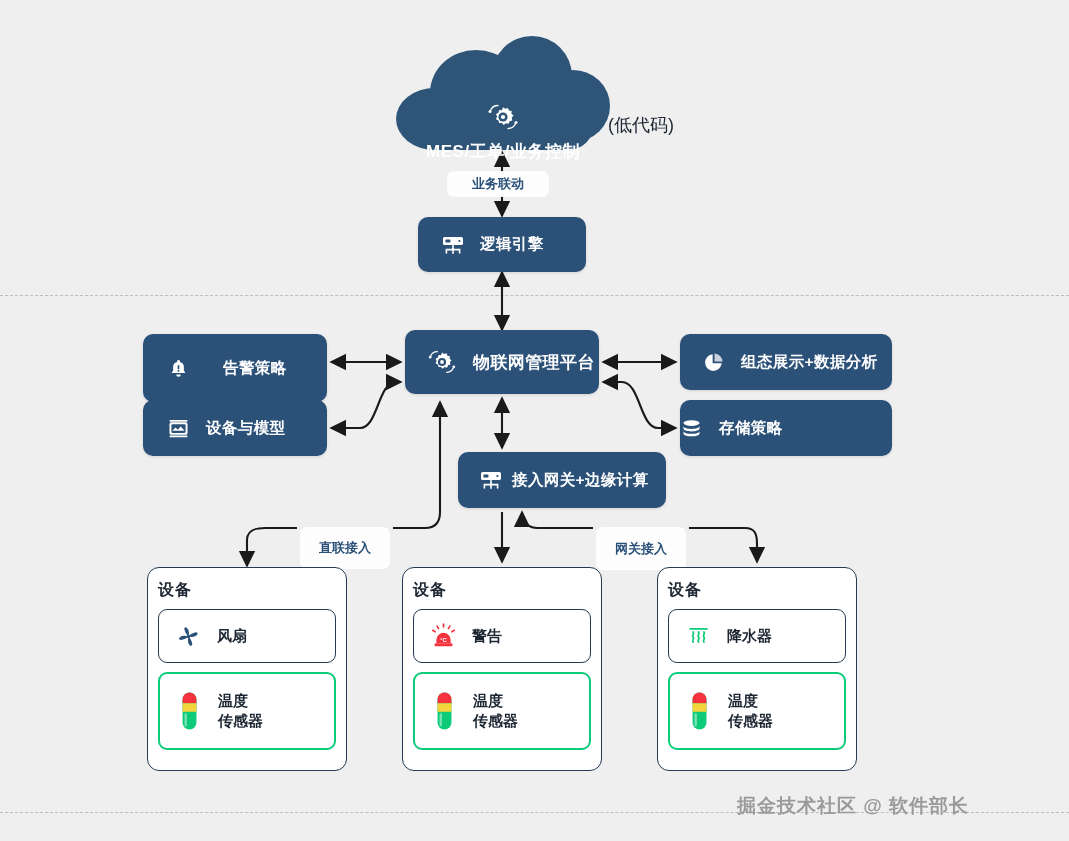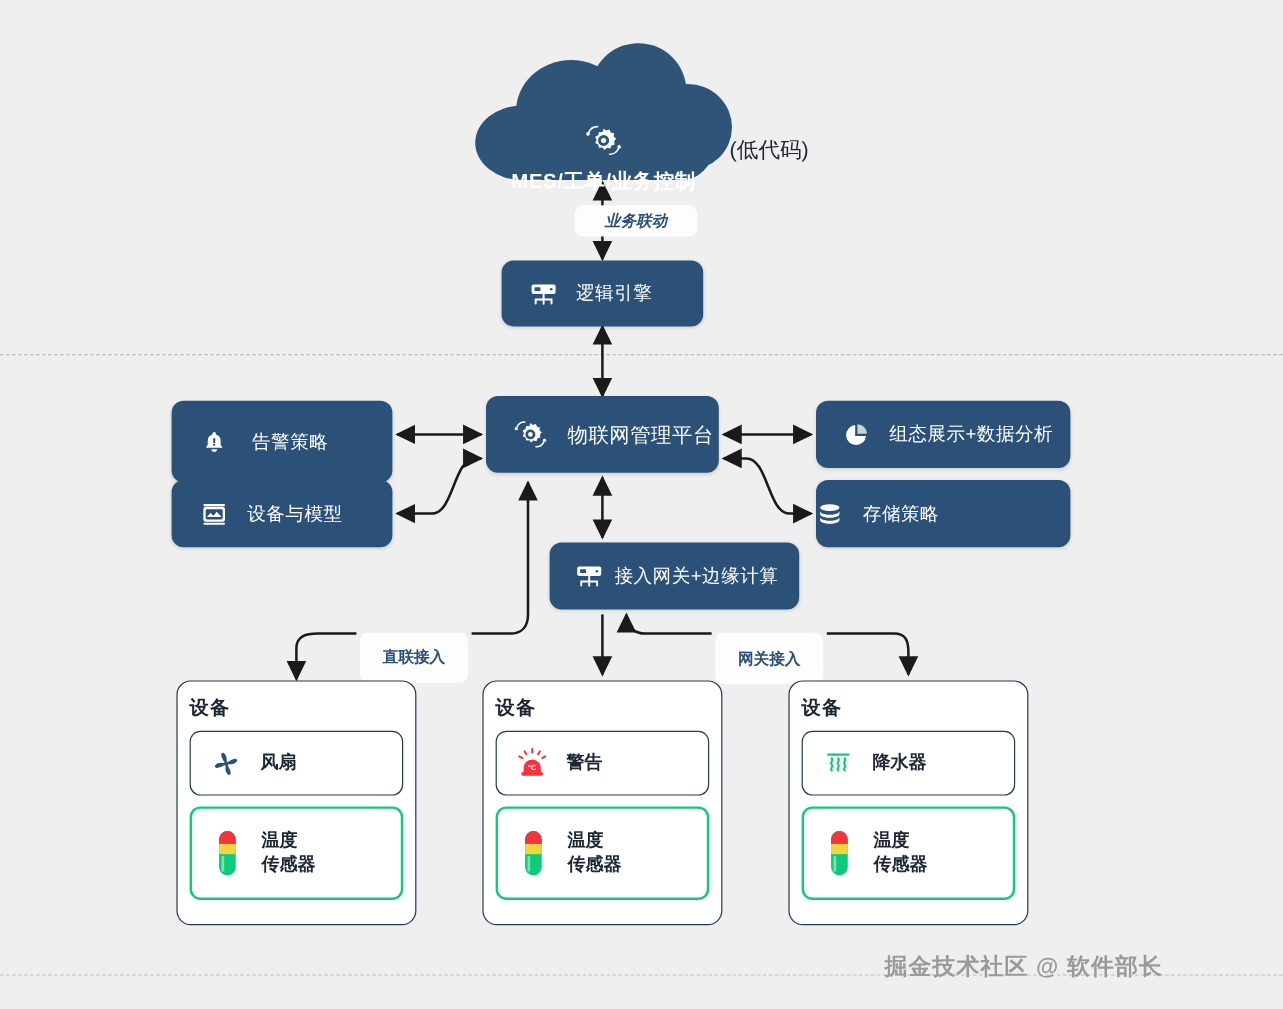--- a/index.html
+++ b/index.html
@@ -40,39 +40,39 @@
     font-size:18px; font-weight:400; color:#1d2733; white-space:nowrap;
   }
 
   
   .nbox {
     position:absolute; background:#2c5179; border-radius:10px;
     display:flex; align-items:center; color:#fff;
     box-shadow:0 1px 3px rgba(0,0,0,.12);
   }
   .nbox .bicon { flex:0 0 auto; display:flex; align-items:center; justify-content:center; }
-  .nbox .blabel { font-size:15.5px; font-weight:400; letter-spacing:.4px; white-space:nowrap; }
+  .nbox .blabel { font-size:15.5px; font-weight:700; letter-spacing:.4px; white-space:nowrap; }
 
   #box-logic    { left:418px; top:217px; width:168px; height:55px; padding-left:22px; gap:14px; }
   #box-platform { left:405px; top:330px; width:194px; height:64px; padding-left:20px; gap:14px; }
   #box-platform .blabel { font-size:17px; }
-  #box-alarm    { left:143px; top:334px; width:184px; height:68px; padding-left:24px; gap:20px; }
+  #box-alarm    { left:143px; top:334px; width:184px; height:68px; padding-left:24px; gap:33px; }
   #box-model    { left:143px; top:400px; width:184px; height:56px; padding-left:24px; gap:16px; }
   #box-scada    { left:680px; top:334px; width:212px; height:56px; padding-left:22px; gap:16px; }
   #box-storage  { left:680px; top:400px; width:212px; height:56px; gap:16px; }
   #box-gateway  { left:458px; top:452px; width:208px; height:56px; padding-left:20px; gap:8px; }
 
   
   .edge-label {
     position:absolute; background:#fdfdfd; border-radius:6px;
     font-size:13px; font-weight:700; color:#2c5179;
     display:flex; align-items:center; justify-content:center;
     white-space:nowrap; box-shadow:0 0 0 1px rgba(255,255,255,.9);
   }
-  #lbl-biz  { left:480px; top:172px; width:100px; height:24px;font-style:italic; }
+  #lbl-biz  { left:448px; top:172px; width:100px; height:24px; }
   #lbl-direct { left:301px; top:528px; width:88px; height:40px; }
   #lbl-gw     { left:597px; top:528px; width:88px; height:41px; }
 
   
   .dev-card {
     position:absolute; top:567px; width:200px; height:204px;
     background:#ffffff; border:1.6px solid #243b53; border-radius:12px;
     padding:8px 10px 10px 10px;
   }
   #dev-card-1 { left:147px; }

